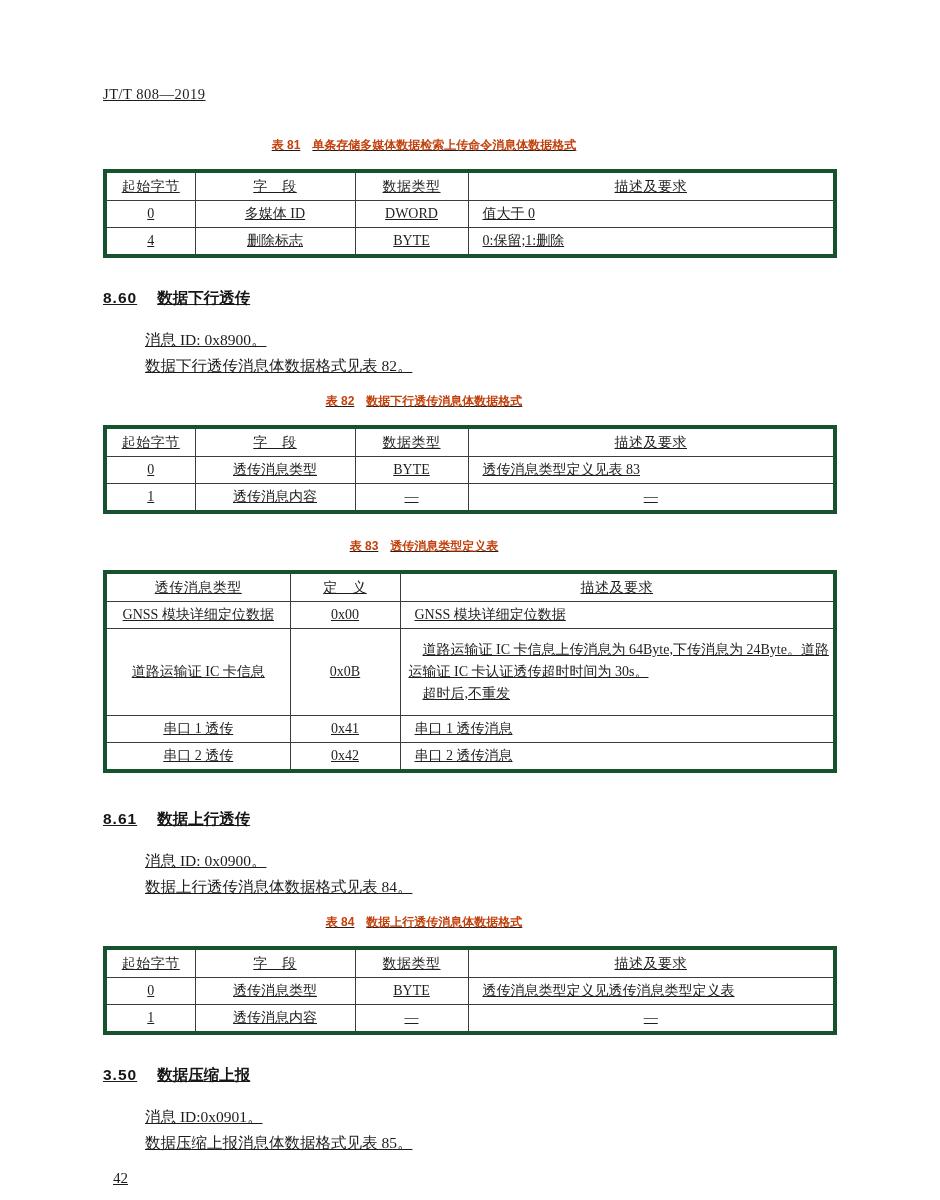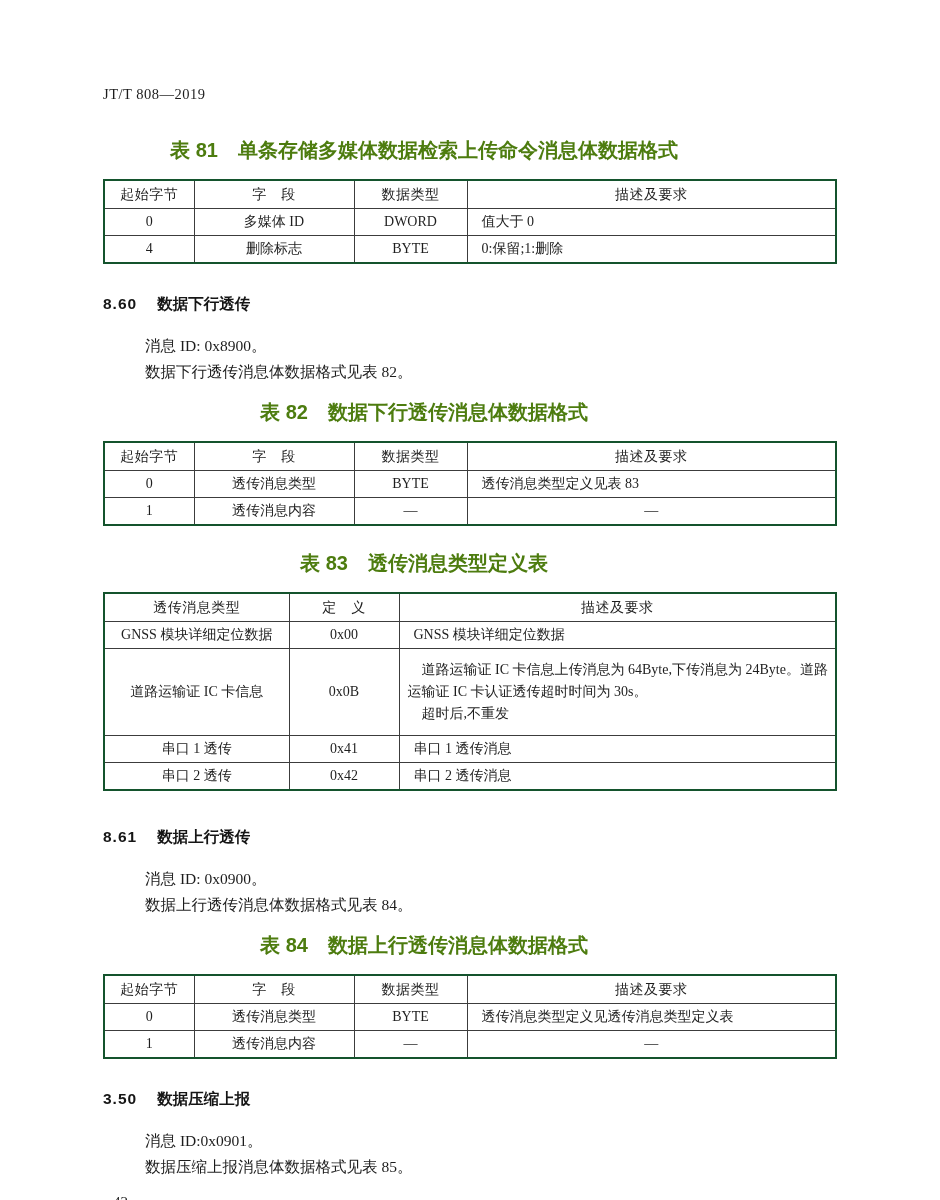--- a/index.html
+++ b/index.html
@@ -5,40 +5,41 @@
   html,body{margin:0;padding:0;background:#ffffff;}
   .page{
     position:relative;
     width:848px;height:1200px;
     background:#ffffff;
     box-sizing:border-box;
     padding:86px 103px 0 103px;
     color:#1c1c1c;
     font-family:"Liberation Serif","DejaVu Serif",serif;
     overflow:hidden;
+    text-decoration:underline;
   }
   .doc-header{
     font-size:14.5px;
     letter-spacing:.5px;
     color:#1c1c1c;
     margin-bottom:34px;
   }
   .table-title{
     text-align:center;
     font-family:"Liberation Sans","DejaVu Sans",sans-serif;
     font-weight:bold;
-    font-size:20px;
-    color:#4d7c0f;
+    font-size:12px;
+    color:#c2410c;
     margin-bottom:15px;
   }
   .table-title .tt-label{margin-right:1em;}
   table.data-table{
     width:734px;
     border-collapse:collapse;
-    border:2px solid #14532d;
+    border:4px solid #14532d;
     table-layout:fixed;
     font-size:14px;
     color:#1e1e1e;
   }
   table.data-table th{
     font-weight:normal;
     border:1px solid #3c3c3c;
     height:27px;
     text-align:center;
     padding:0 4px;

